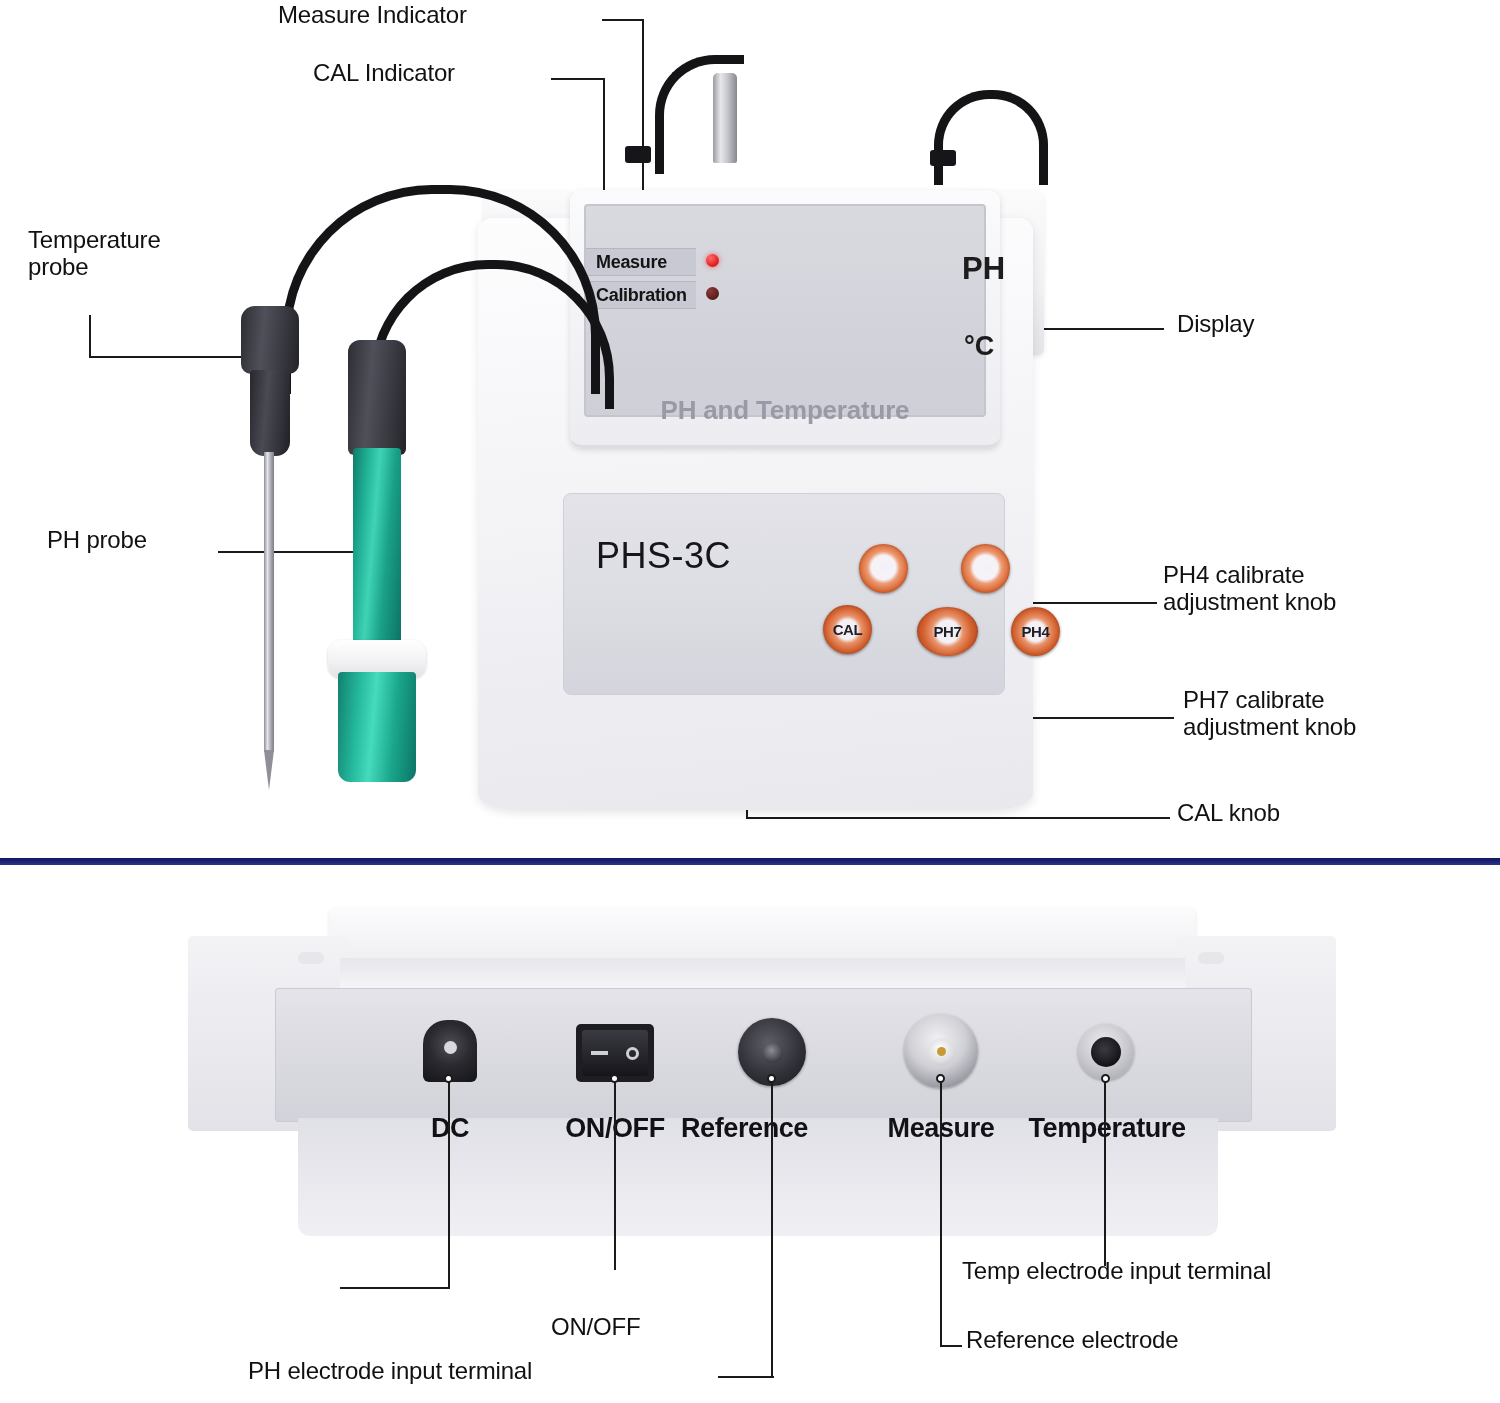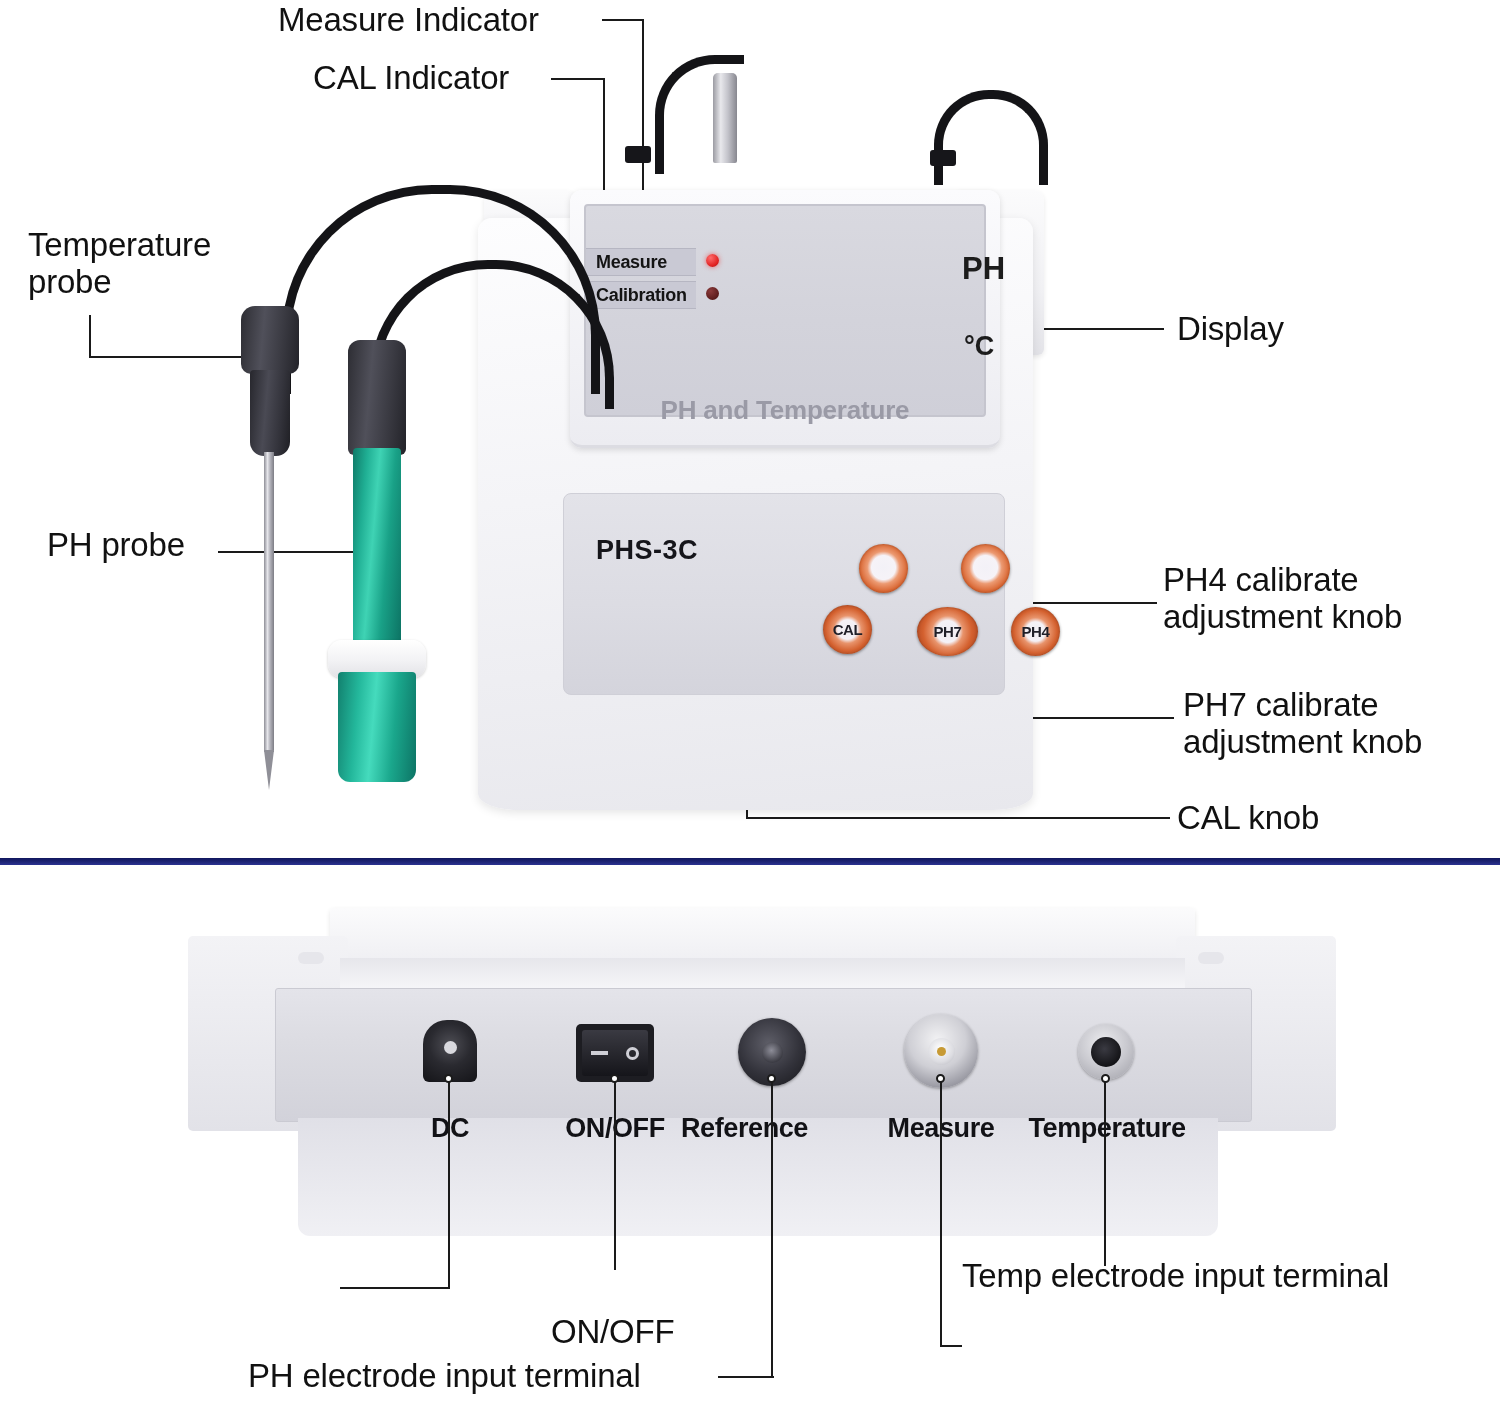--- a/index.html
+++ b/index.html
@@ -1,20 +1,20 @@
 <!DOCTYPE html>
 <html><head>
 <meta charset="utf-8">
 <style>
   html,body{margin:0;padding:0;background:#ffffff;}
   body{font-family:"Liberation Sans", sans-serif;}
   #page{position:relative;width:1500px;height:1403px;background:#ffffff;overflow:hidden;}
 
   
-  .callout{position:absolute;color:#111111;font-size:33px;line-height:1.12;
+  .callout{position:absolute;color:#111111;font-size:24px;line-height:1.12;
            font-family:"Liberation Sans", sans-serif;white-space:pre-line;letter-spacing:-0.2px;}
   .callout.r{text-align:left;}
   .callout.l{text-align:left;}
 
   
   .lead-h{position:absolute;height:0;border-top:2px solid #1a1a1a;}
   .lead-v{position:absolute;width:0;border-left:2px solid #1a1a1a;}
   .dot{position:absolute;width:11px;height:11px;border-radius:50%;
        background:#ffffff;border:2px solid #1b1b1b;box-sizing:border-box;}
 
@@ -61,21 +61,21 @@
             letter-spacing:1px;
             text-shadow:0 0 11px rgba(255,120,110,.85),0 0 3px rgba(255,190,180,.9);
             transform:scaleY(1.38);transform-origin:center;}
   .unit{position:absolute;font-size:31px;font-weight:bold;color:#1c1c1c;}
   #panel-caption{position:absolute;width:100%;text-align:center;
                  font-size:26px;font-weight:bold;color:#9a9aa6;letter-spacing:-0.2px;}
 
   
   #ctrl{position:absolute;background:linear-gradient(180deg,#e3e3e9 0%,#dcdce3 55%,#d4d4dc 100%);
         border-radius:8px;border:1px solid #cfcfd7;}
-  #model{position:absolute;font-size:27px;font-weight:bold;color:#15151a;letter-spacing:0.5px;}
+  #model{position:absolute;font-size:36px;font-weight:normal;color:#15151a;letter-spacing:0.5px;}
   .knob{position:absolute;border-radius:50%;
         background:radial-gradient(circle at 50% 50%, #f0eef4 0%, #f4f1f6 28%, #e8936b 40%, #d4612f 62%, #b94e24 80%, #7d3d22 95%);
         box-shadow:0 1px 3px rgba(0,0,0,.45), inset 0 0 3px rgba(0,0,0,.25);}
   .knob .kl{position:absolute;inset:0;display:flex;align-items:center;justify-content:center;
             font-size:15px;font-weight:bold;color:#1f1f28;letter-spacing:-0.4px;}
   .knob.plain{background:radial-gradient(circle at 50% 48%, #f3f1f7 0%, #f6f3f8 34%, #ec9a72 46%, #d96632 68%, #bb5026 84%, #7e3d22 97%);}
 
   
   .cable{position:absolute;border:9px solid #141417;background:transparent;}
   .plug{position:absolute;background:#16161a;border-radius:3px;}
@@ -322,14 +322,15 @@
   <div class="lead-h" style="left:718px;top:1376px;width:56px;"></div>
 
   <div class="lead-v" style="left:940px;top:1082px;height:264px;"></div>
   <div class="lead-h" style="left:940px;top:1345px;width:22px;"></div>
 
   <div class="lead-v" style="left:1104px;top:1082px;height:184px;"></div>
 
   <div class="callout l" style="left:551px;top:1314px;">ON/OFF</div>
   <div class="callout l" style="left:962px;top:1258px;">Temp electrode input terminal</div>
   <div class="callout l" style="left:248px;top:1358px;">PH electrode input terminal</div>
+  <div class="callout l" style="left:966px;top:1327px;">Reference electrode</div>
 
 </div>
 
 </body></html>

